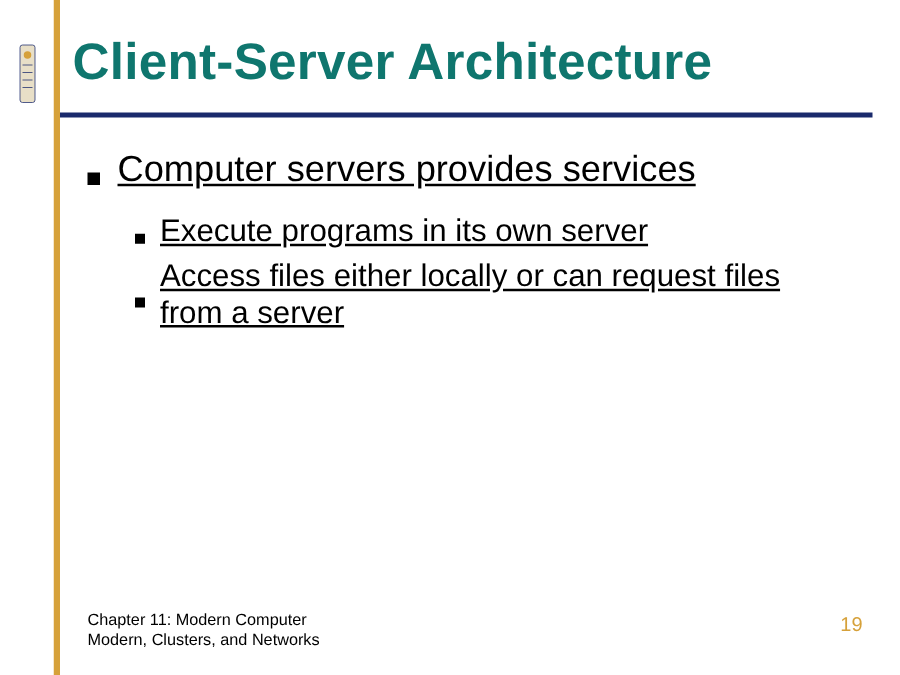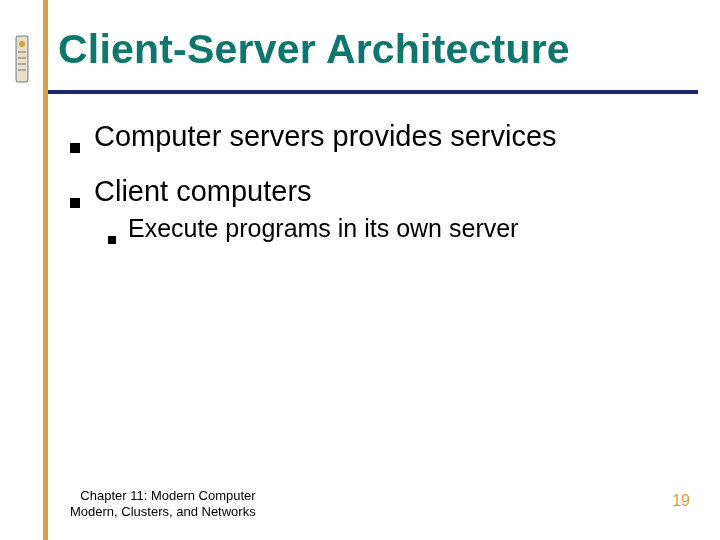--- a/index.html
+++ b/index.html
@@ -51,21 +51,22 @@
     background: #1a2a6c;
   }
   .content {
     position: absolute;
     top: 110px;
     left: 70px;
     width: 600px;
   }
   .lvl1, .lvl2 {
     display: flex;
-    align-items: flex-end;
+    align-items: center;
+    text-decoration: underline;
   }
   .lvl1 {
     font-size: 29px;
     margin-top: 10px;
     margin-bottom: 4px;
   }
   .lvl2 {
     font-size: 25px;
     margin-left: 38px;
     margin-top: 6px;
@@ -90,21 +91,20 @@
   .gap {
     height: 8px;
   }
   .footer-left {
     position: absolute;
     left: 70px;
     bottom: 20px;
     font-size: 13px;
     color: #000;
     line-height: 1.25;
-    text-align: right;
   }
   .footer-right {
     position: absolute;
     right: 30px;
     bottom: 30px;
     font-size: 16px;
     color: #d6a13a;
     margin-top: 20px;
   }
 </style>
@@ -131,27 +131,27 @@
 
   <div class="content">
 
     <div class="lvl1">
       <div class="bullet-sq"></div>
       <div>Computer servers provides services</div>
     </div>
 
     <div class="gap"></div>
 
-    <div class="lvl1">
-      <div class="bullet-sq"></div>
-      <div>Client computers</div>
+    <div class="lvl2">
+      <div class="bullet-sq small"></div>
+      <div>Execute programs in its own server</div>
     </div>
     <div class="lvl2">
       <div class="bullet-sq small"></div>
-      <div>Execute programs in its own server</div>
+      <div>Access files either locally or can request files from a server</div>
     </div>
 
   </div>
 
   <div class="footer-left">
     <div>Chapter 11: Modern Computer</div>
     <div>Modern, Clusters, and Networks</div>
   </div>
 
   <div class="footer-right">19</div>

